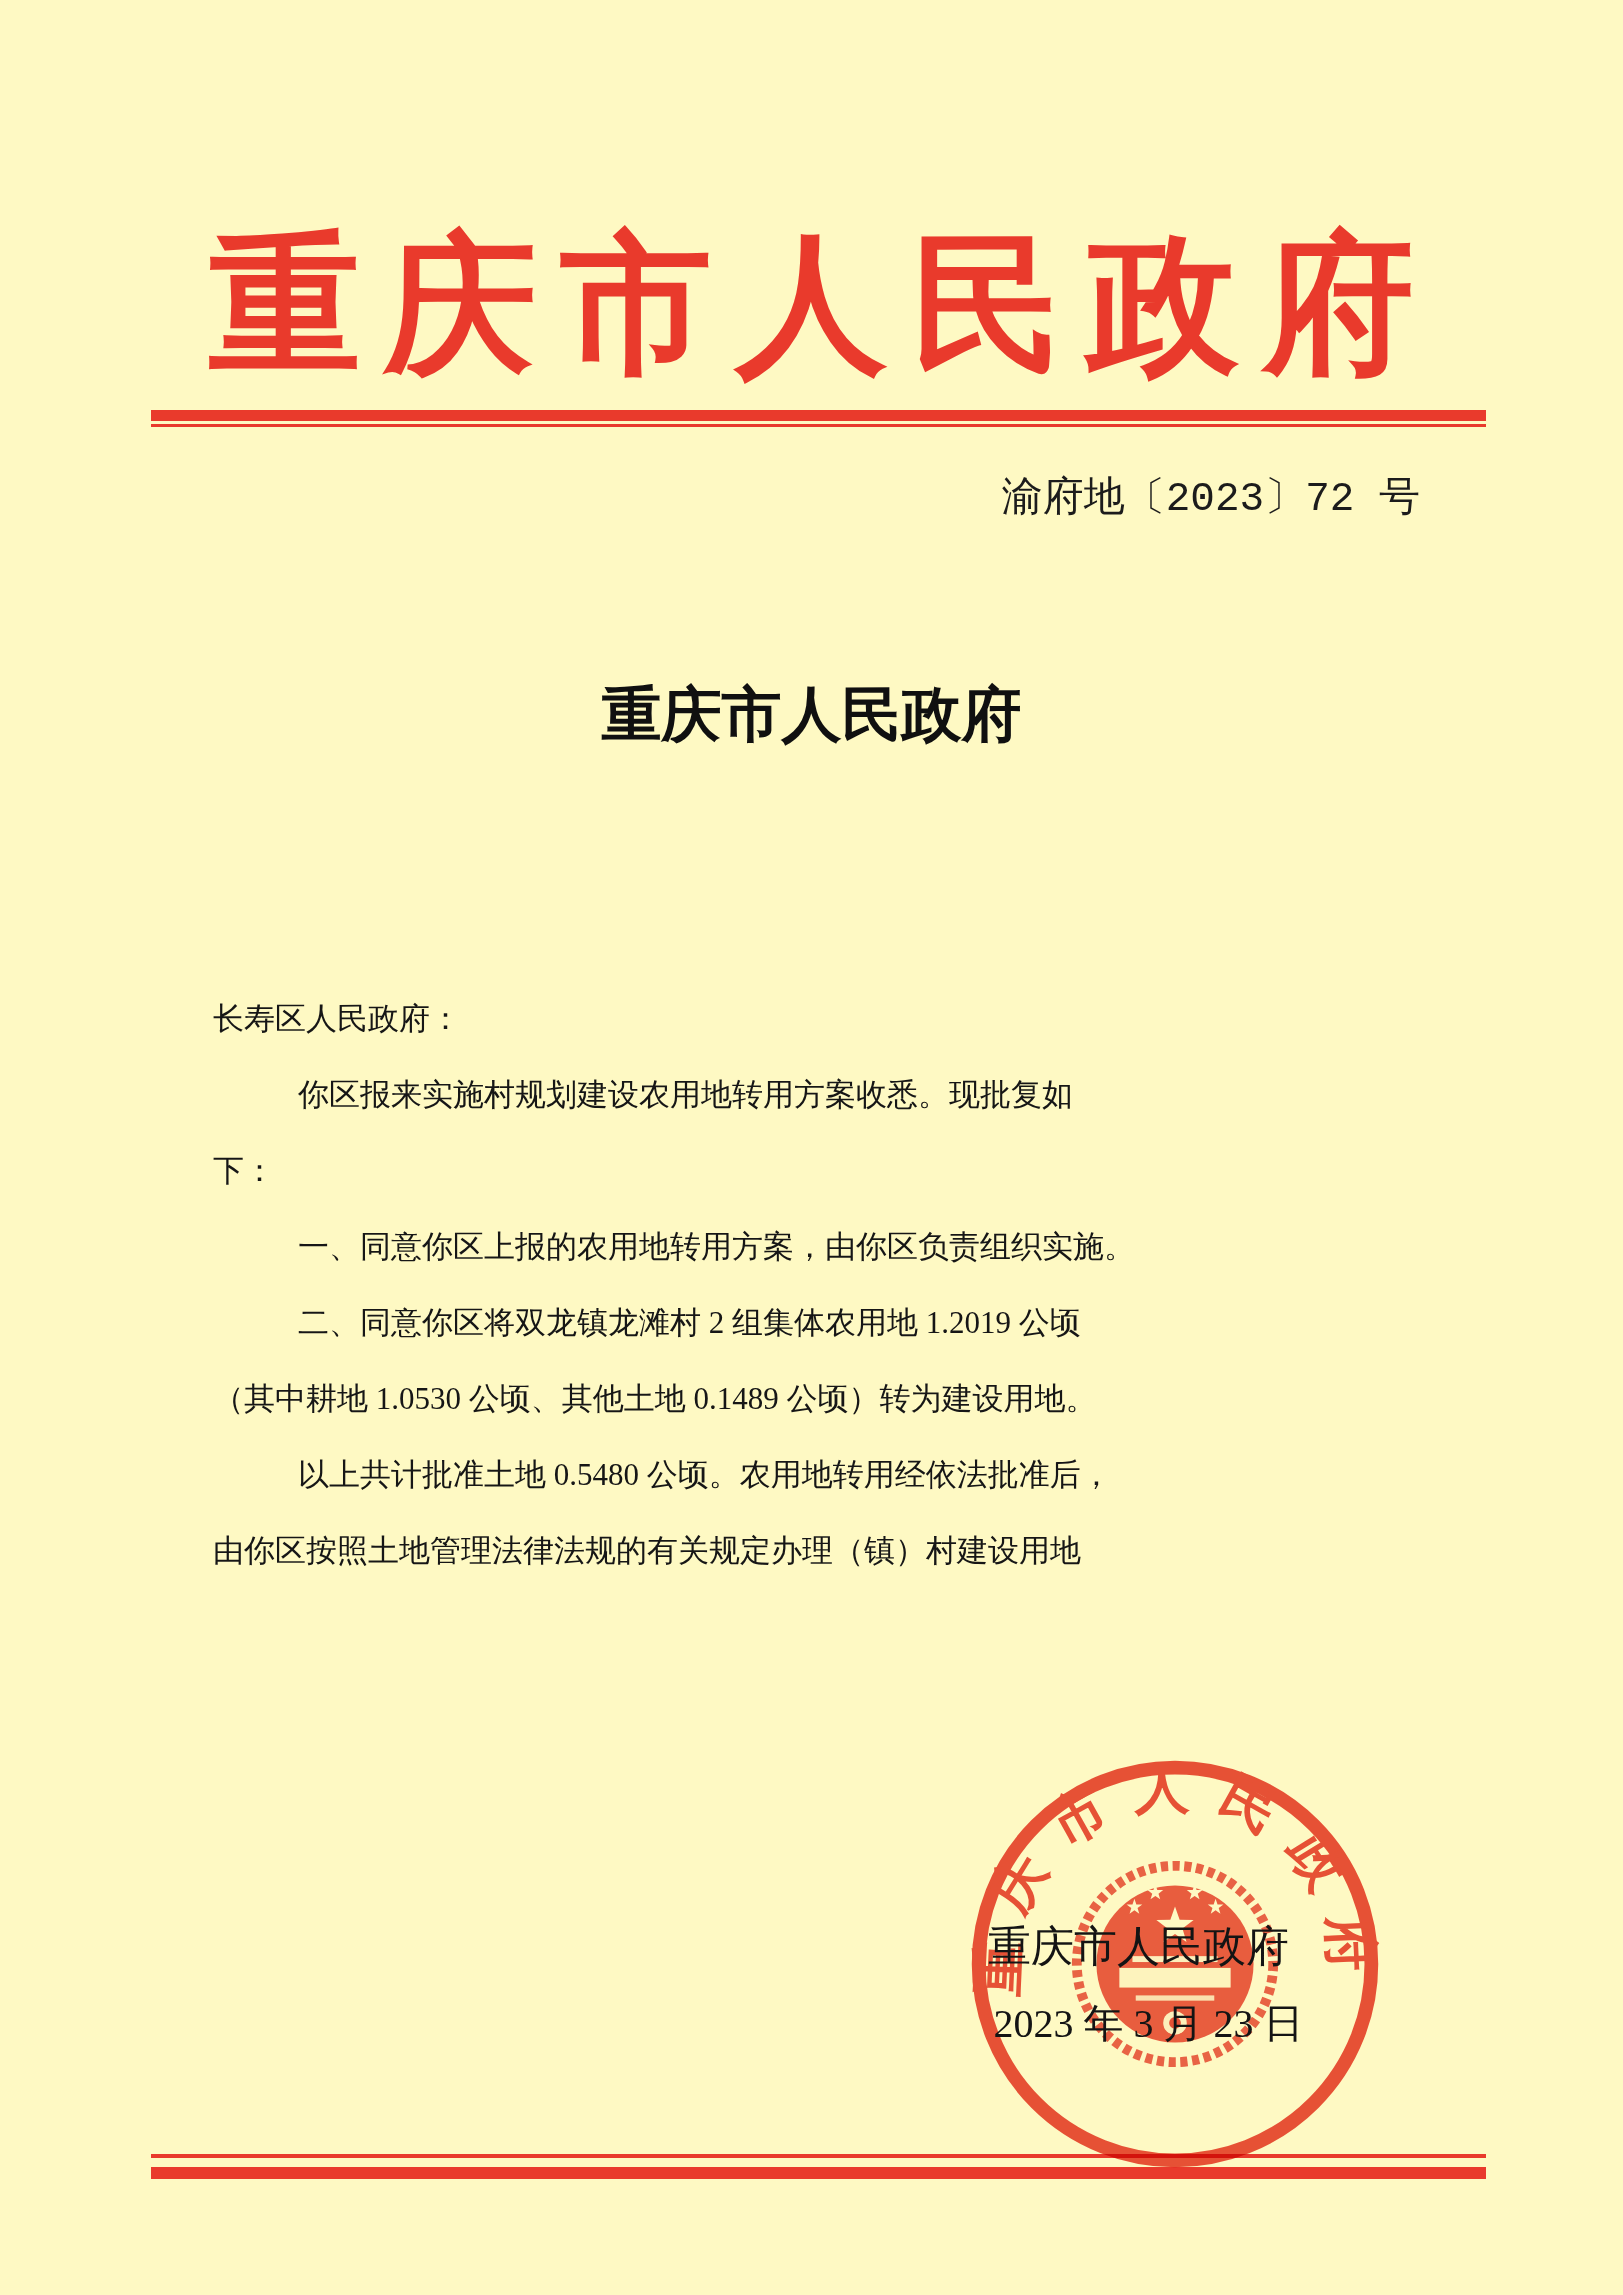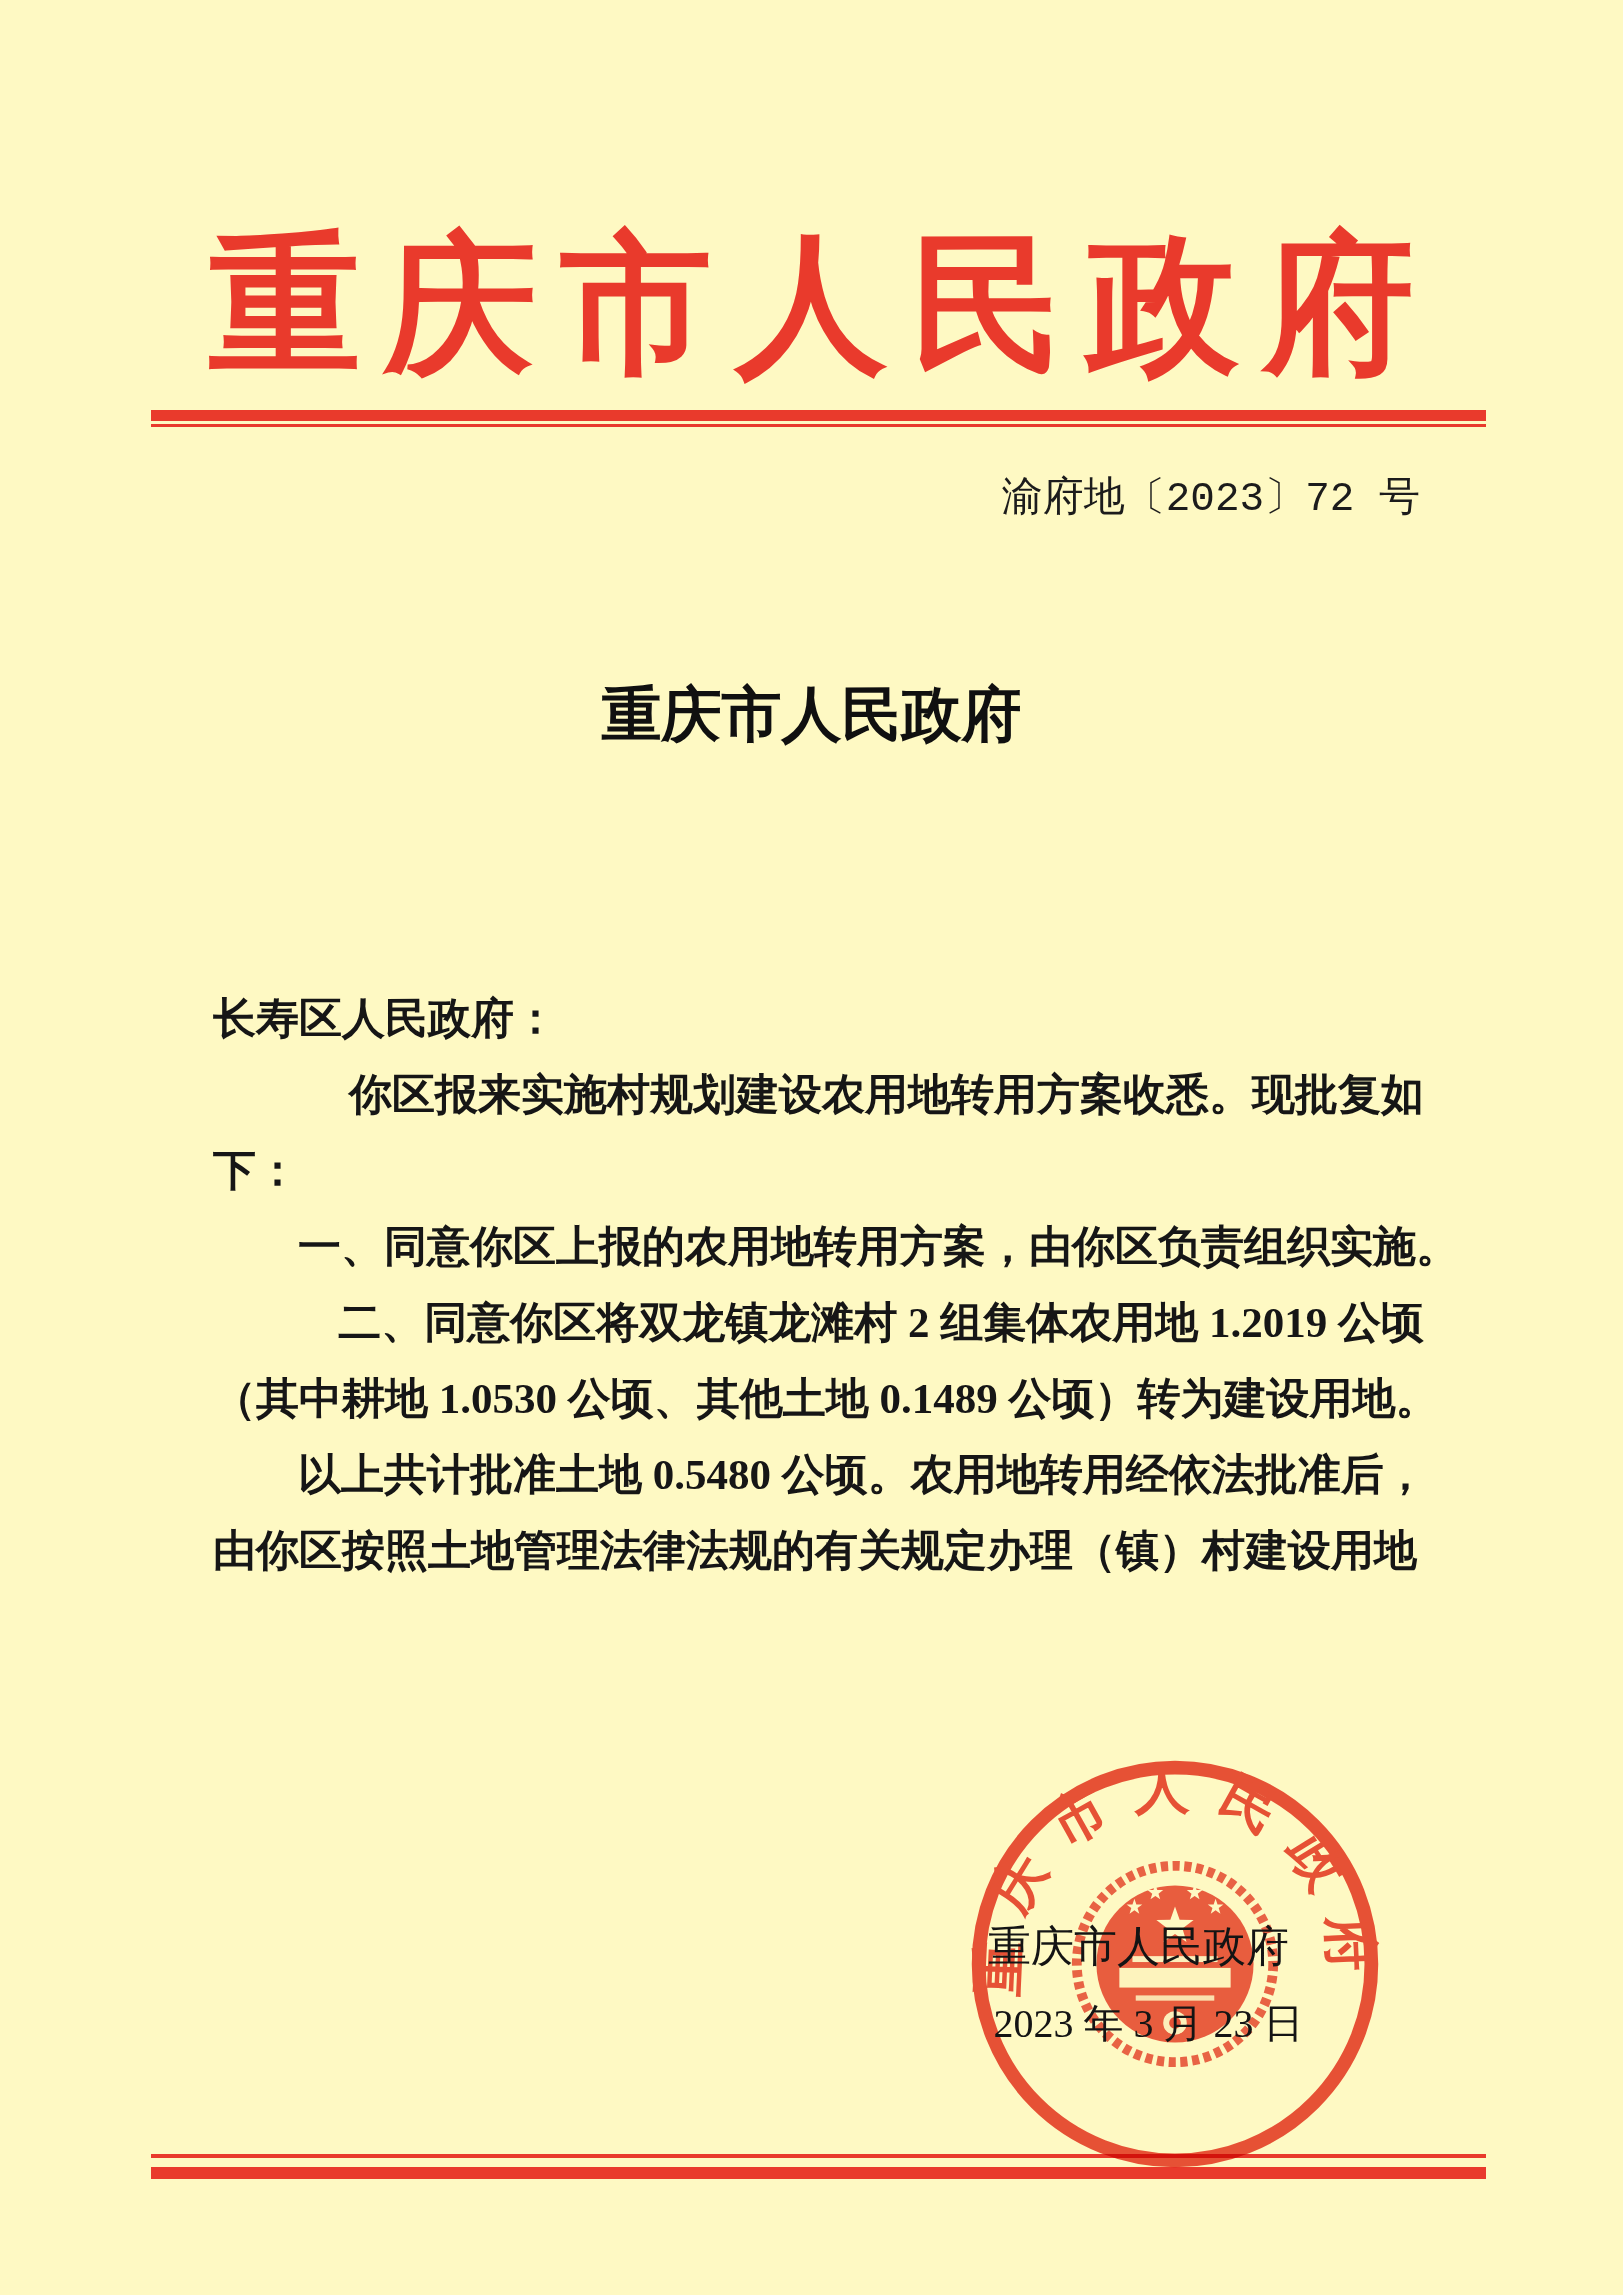--- a/index.html
+++ b/index.html
@@ -40,25 +40,24 @@
   .title-line{
     font-size:60px;line-height:75px;font-weight:bold;
     white-space:pre;
   }
   
   .body-block{
     position:absolute;top:981px;left:213px;width:1211px;
     color:#161616;
   }
   .body-line{
-    font-size:43px;line-height:76px;
+    font-size:31px;line-height:76px;
     white-space:pre;
-    font-weight:bold;
   }
-  .body-line.indent{text-indent:85px;text-align:right;}
+  .body-line.indent{text-indent:85px;}
   
   .seal{
     position:absolute;left:959px;top:1748px;width:432px;height:432px;
     mix-blend-mode:multiply;opacity:.95;
   }
   .seal text{
     font-family:"Liberation Serif","DejaVu Serif",serif;
     font-weight:bold;
   }
   .signature{

